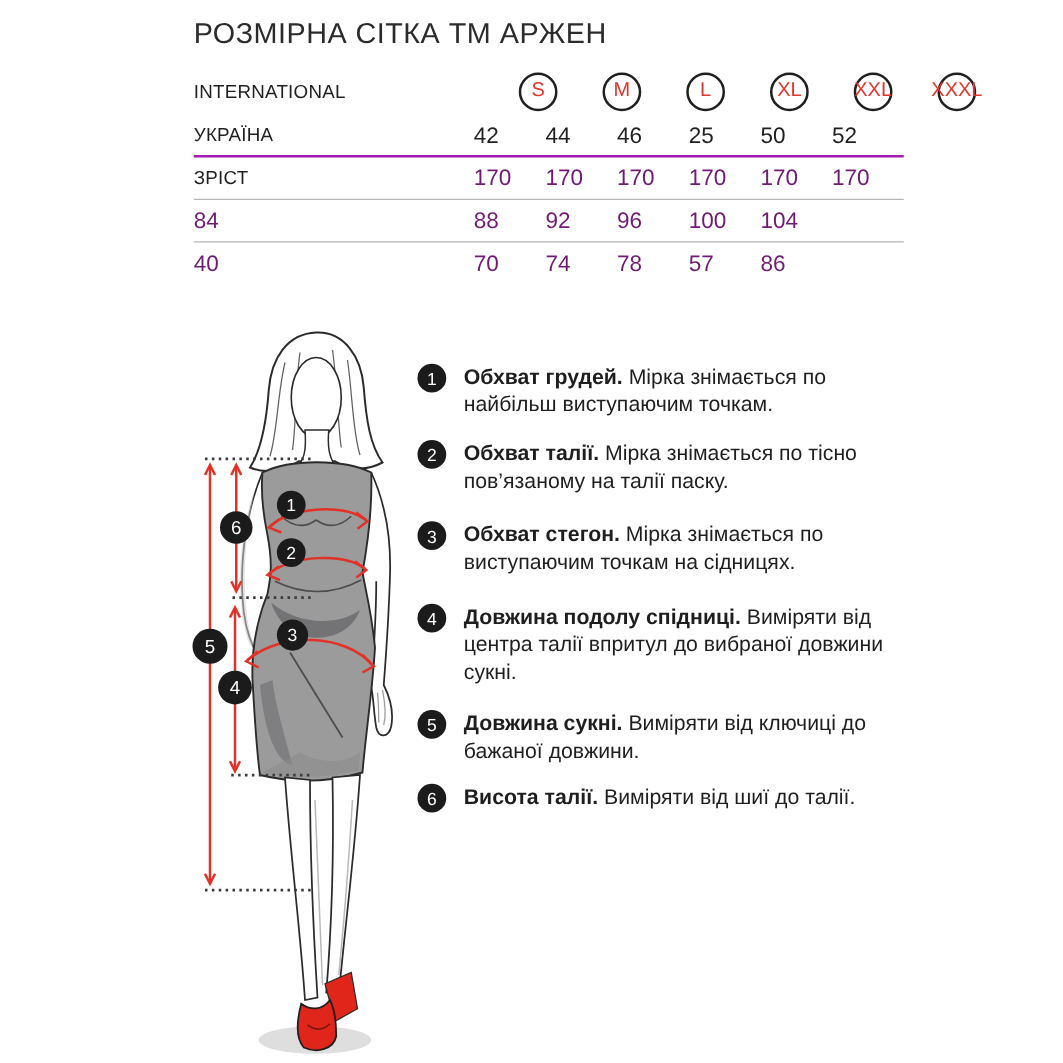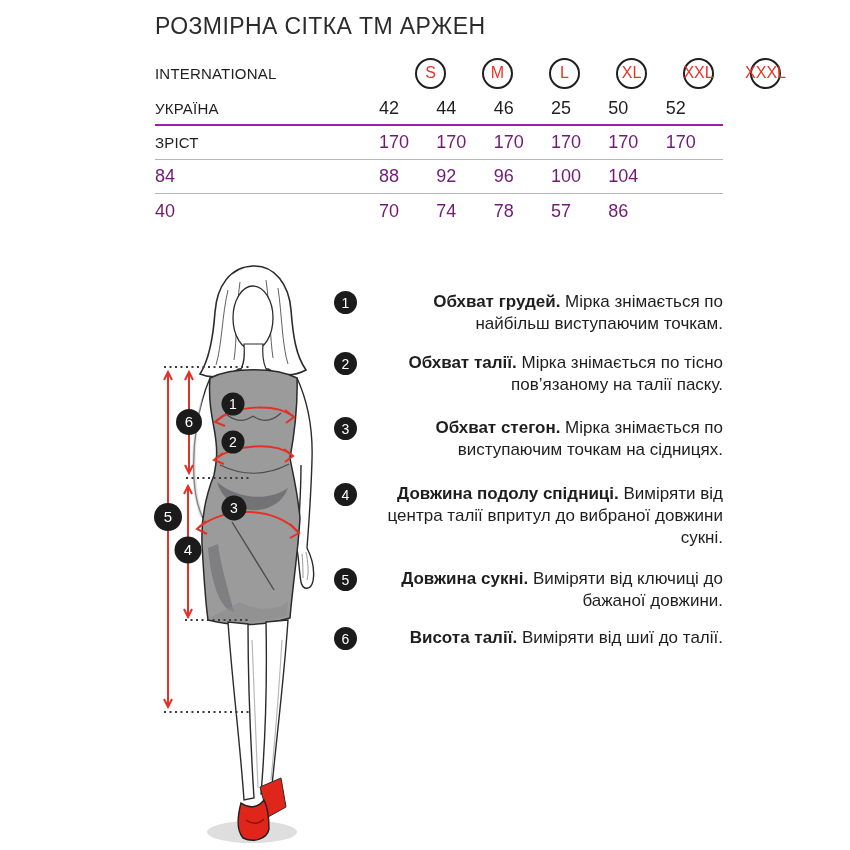--- a/index.html
+++ b/index.html
@@ -31,21 +31,21 @@
   
   .figure-wrap { position:absolute; left:140px; top:260px; width:200px; height:590px; }
 
   
   .instructions { position:absolute; left:334px; top:291px; width:396px; height:420px; }
   .instr-item { position:absolute; left:0; width:396px; }
   .instr-num { position:absolute; left:0; top:0; width:23px; height:23px;
     border-radius:50%; background:#1b1b1b; color:#fff; font-size:14px;
     display:flex; align-items:center; justify-content:center; }
   .instr-text { position:absolute; left:37px; top:0; width:352px;
-    font-size:17px; line-height:22px; color:#1e1e1e;text-align:right; }
+    font-size:17px; line-height:22px; color:#1e1e1e; }
   .instr-text b { font-weight:bold; }
 </style>
 </head>
 <body>
 
 <div class="canvas">
 
   <div class="page-title">РОЗМІРНА СІТКА ТМ АРЖЕН</div>
 
   <div class="size-table">

